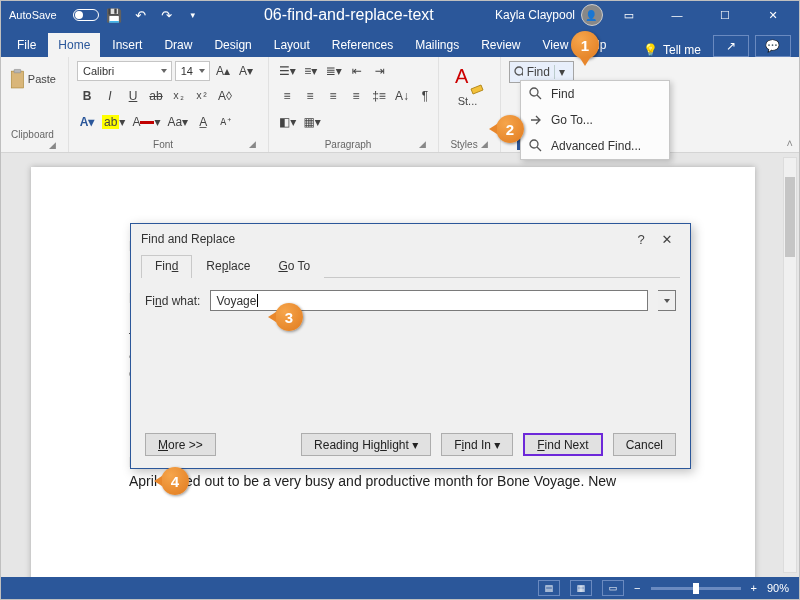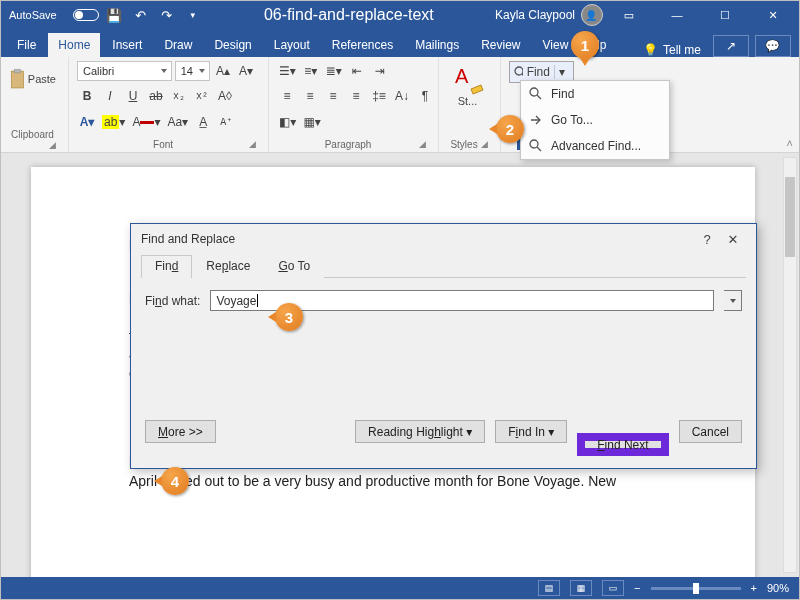--- a/index.html
+++ b/index.html
@@ -60,37 +60,37 @@
 
   
   .docarea{position:absolute;left:0;right:0;top:152px;bottom:22px;background:#e6e6e6;overflow:hidden;}
   .page{position:absolute;left:30px;top:14px;width:724px;height:600px;background:#fff;box-shadow:0 0 6px rgba(0,0,0,0.25);padding:70px 84px 40px 98px;font-size:14px;color:#222;line-height:1.35;}
   .page b{font-weight:700;}
   .doc-scrollbar{position:absolute;right:2px;top:4px;bottom:4px;width:14px;}
   .doc-scrollbar .track{position:absolute;inset:0;background:#f0f0f0;border:1px solid #dcdcdc;}
   .doc-scrollbar .thumb{position:absolute;left:2px;right:2px;top:20px;height:80px;background:#c5c5c5;}
 
   
-  .dialog{position:absolute;left:129px;top:222px;width:627px;height:246px;background:#f0f0f0;border:1px solid #2b579a;box-shadow:3px 3px 10px rgba(0,0,0,0.25);z-index:20;}
+  .dialog{position:absolute;left:129px;top:222px;width:561px;height:246px;background:#f0f0f0;border:1px solid #2b579a;box-shadow:3px 3px 10px rgba(0,0,0,0.25);z-index:20;}
   .dlg-title{height:30px;display:flex;align-items:center;padding:0 10px;font-size:12px;color:#333;}
   .dlg-title .sp{flex:1;}
   .dlg-title .hc{width:26px;text-align:center;font-size:13px;color:#444;}
   .dlg-tabs{display:flex;margin:0 10px;border-bottom:1px solid #c9c9c9;height:24px;font-size:12px;}
   .dlg-tabs .dt{padding:3px 13px;border:1px solid transparent;border-bottom:none;color:#333;position:relative;top:1px;background:#f0f0f0;}
   .dlg-tabs .dt.active{border-color:#c9c9c9;background:#f0f0f0;}
   .dlg-body{padding:12px 14px 0 14px;font-size:12px;color:#333;}
   .fw-row{display:flex;align-items:center;gap:10px;}
   .fw-input{flex:1;height:21px;border:1px solid #7a7a7a;background:#fff;display:flex;align-items:center;padding:0 5px;font-size:12px;position:relative;}
   .fw-dd{width:18px;height:21px;border:1px solid #7a7a7a;border-left:none;background:#efefef;display:flex;align-items:center;justify-content:center;}
   .fw-dd::after{content:"";border-left:3px solid transparent;border-right:3px solid transparent;border-top:4px solid #555;}
   .cursor{display:inline-block;width:1px;height:13px;background:#000;vertical-align:middle;margin-left:1px;}
   .dlg-buttons{position:absolute;left:14px;right:14px;bottom:12px;display:flex;gap:10px;font-size:12px;}
   .btn{height:23px;border:1px solid #adadad;background:#e1e1e1;padding:0 12px;display:flex;align-items:center;justify-content:center;color:#222;}
   .btn u{text-decoration:underline;}
-  .btn.primary{border:8px solid #6d28d9;margin-top:13px;}
+  .btn.primary{border:2px solid #6d28d9;}
   .dlg-buttons .gap{flex:1;}
 
   
   .callout{position:absolute;width:28px;height:28px;border-radius:50%;background:radial-gradient(circle at 35% 30%, #f6a54b, #e07b1f);color:#fff;font-weight:700;font-size:15px;display:flex;align-items:center;justify-content:center;box-shadow:1px 1px 3px rgba(0,0,0,0.4);z-index:50;}
   .callout::before{content:"";position:absolute;left:-7px;top:9px;border-top:5px solid transparent;border-bottom:5px solid transparent;border-right:8px solid #e8872c;}
   .callout.down::before{left:9px;top:auto;bottom:-7px;border:5px solid transparent;border-top:8px solid #e8872c;border-bottom:none;}
 
   
   .status{position:absolute;left:0;right:0;bottom:0;height:22px;background:#2b579a;display:flex;align-items:center;justify-content:flex-end;padding:0 10px;gap:10px;color:#fff;font-size:11px;}
   .view-btn{width:22px;height:16px;border:1px solid #6a8ac0;display:flex;align-items:center;justify-content:center;font-size:9px;}

